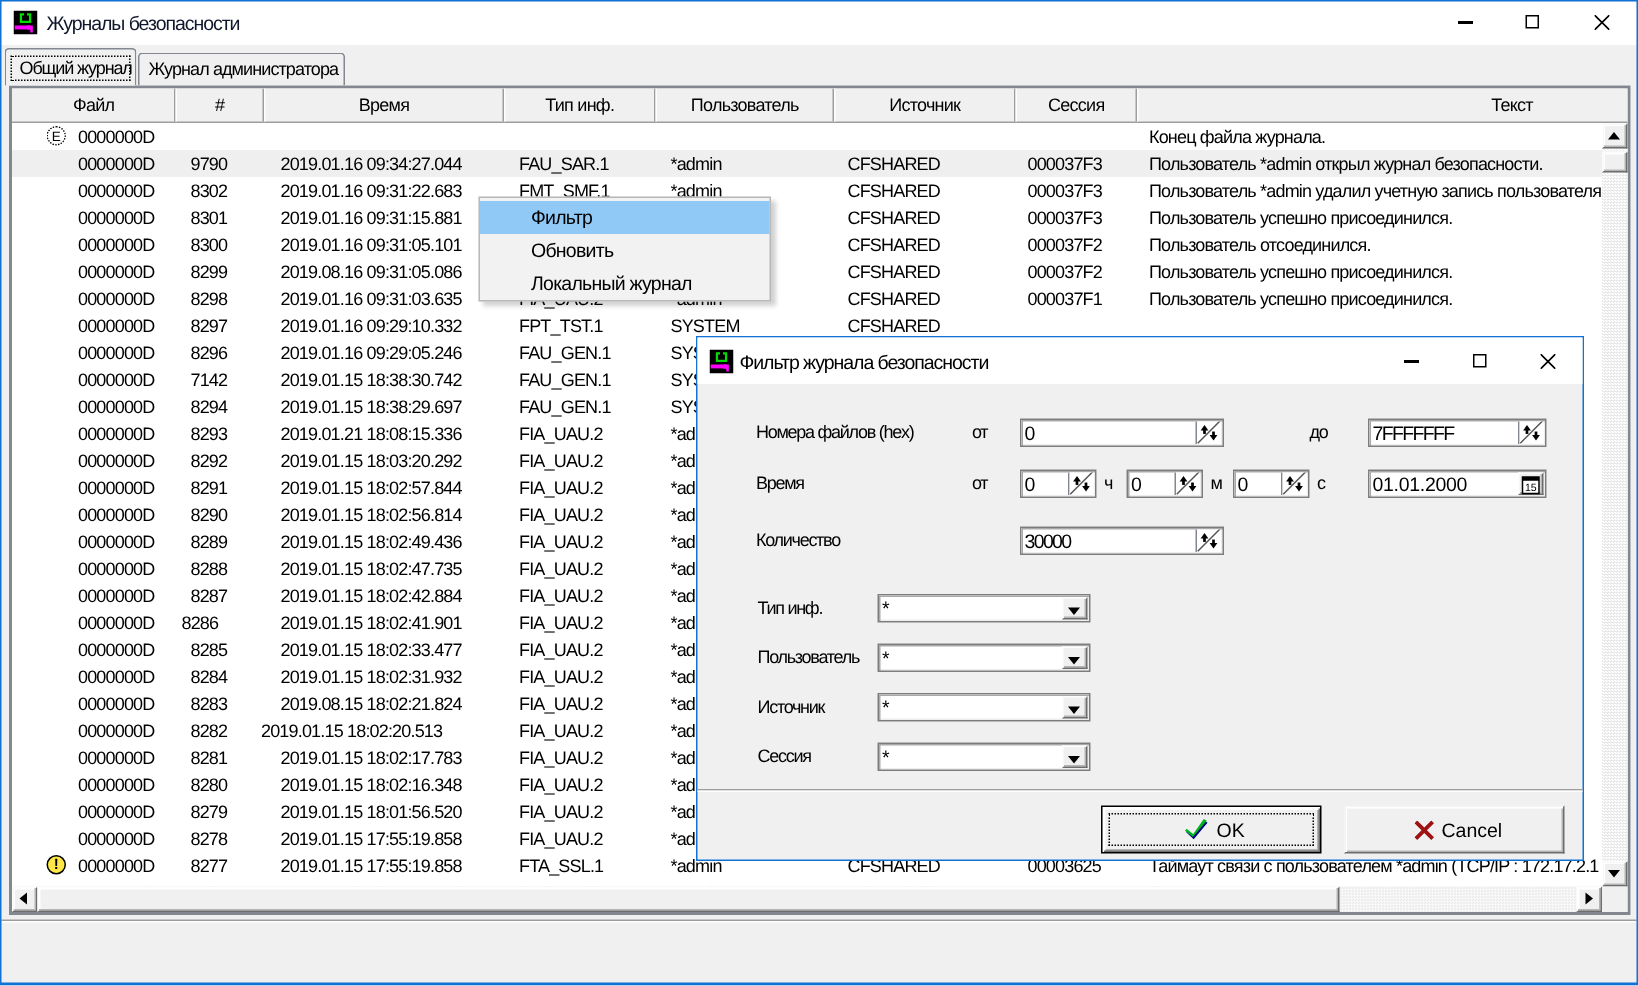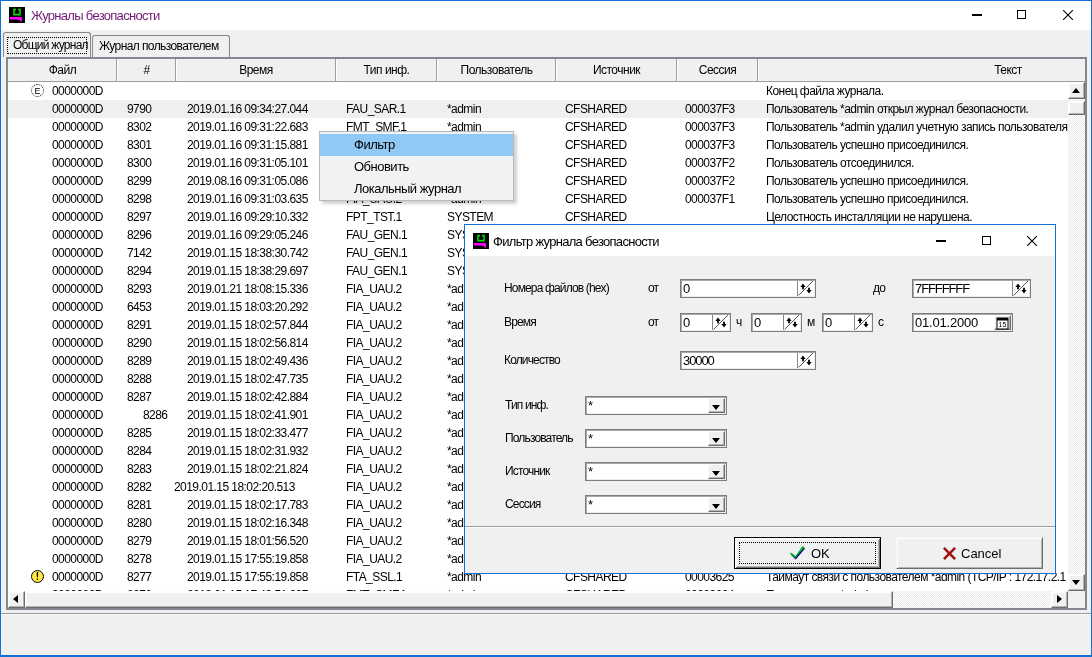--- a/index.html
+++ b/index.html
@@ -2,21 +2,21 @@
 <html><head><meta charset="utf-8"><style>
 * { margin:0; padding:0; box-sizing:border-box; }
 html,body { width:1092px; height:657px; overflow:hidden; }
 body { font-family:"Liberation Sans",sans-serif; background:#f0f0f0; position:relative;
        -webkit-font-smoothing:antialiased; }
 .abs { position:absolute; }
 
 
 #winborder { left:0; top:0; width:1092px; height:657px; border:1px solid #0f72d4; border-bottom-width:2px; z-index:50; pointer-events:none; }
 #titlebar { left:1px; top:1px; width:1090px; height:29px; background:#fff; }
-#title { left:31px; top:8px; font-size:13px; letter-spacing:-0.7px; color:#701a75; }
+#title { left:31px; top:8px; font-size:13px; letter-spacing:-0.7px; color:#0f172a; }
 .capbtn { top:14px; height:2px; }
 
 .appicon { width:16px; height:16px; }
 
 
 #tabstrip { left:1px; top:30px; width:1090px; height:27px; background:#f0f0f0; }
 .tab { position:absolute; background:#f0f0f0; border:1px solid #828790; border-bottom:none; border-radius:3px 3px 0 0; }
 .tab .lbl { position:absolute; font-size:12px; letter-spacing:-0.6px; white-space:nowrap; }
 
 
@@ -76,21 +76,21 @@
 <svg class="abs" style="left:1063px;top:10px" width="10" height="10" viewBox="0 0 10 10">
     <path d="M0 0 L10 10 M10 0 L0 10" stroke="#000" stroke-width="1.1"></path>
   </svg>
 
 <div class="abs" id="tabstrip"></div>
 <div class="tab" style="left:3px;top:32px;width:88px;height:25px;z-index:2">
   <div style="position:absolute;left:3px;top:4px;right:3px;bottom:3px;border:1px dotted #000"></div>
   <div class="lbl" style="left:9px;top:5px;letter-spacing:-0.75px">Общий журнал</div>
 </div>
 <div class="tab" style="left:92px;top:35px;width:138px;height:22px;z-index:1">
-  <div class="lbl" style="left:6px;top:3px">Журнал пользователем</div>
+  <div class="lbl" style="left:6px;top:3px">Журнал администратора</div>
 </div>
 
 <div class="abs" id="grid"></div>
 <div class="abs" id="ghead">
     <div class="hc" style="left:0px;width:109px">Файл</div>
     <div class="hc" style="left:109px;width:59px">#</div>
     <div class="hc" style="left:168px;width:160px">Время</div>
     <div class="hc" style="left:328px;width:101px">Тип инф.</div>
     <div class="hc" style="left:429px;width:119px">Пользователь</div>
     <div class="hc" style="left:548px;width:121px">Источник</div>
@@ -177,21 +177,20 @@
       <span style="left:677px">000037F1</span>
       <span style="left:758px">Пользователь успешно присоединился.</span>
     </div>
 <div class="row" style="top:126px">
       <span style="left:44px">0000000D</span>
       <span style="left:119px">8297</span>
       <span style="left:179px">2019.01.16 09:29:10.332</span>
       <span style="left:338px">FPT_TST.1</span>
       <span style="left:439px">SYSTEM</span>
       <span style="left:557px">CFSHARED</span>
-      <span style="left:758px">Целостность инсталляции не нарушена.</span>
     </div>
 <div class="row" style="top:144px">
       <span style="left:44px">0000000D</span>
       <span style="left:119px">8296</span>
       <span style="left:179px">2019.01.16 09:29:05.246</span>
       <span style="left:338px">FAU_GEN.1</span>
       <span style="left:439px">SYSTEM</span>
       <span style="left:557px">CFSHARED</span>
       <span style="left:758px">Журнал безопасности запущен.</span>
     </div>
@@ -218,21 +217,21 @@
       <span style="left:119px">8293</span>
       <span style="left:179px">2019.01.21 18:08:15.336</span>
       <span style="left:338px">FIA_UAU.2</span>
       <span style="left:439px">*admin</span>
       <span style="left:557px">CFSHARED</span>
       <span style="left:677px">000037E1</span>
       <span style="left:758px">Пользователь успешно присоединился.</span>
     </div>
 <div class="row" style="top:216px">
       <span style="left:44px">0000000D</span>
-      <span style="left:119px">6453</span>
+      <span style="left:119px">8292</span>
       <span style="left:179px">2019.01.15 18:03:20.292</span>
       <span style="left:338px">FIA_UAU.2</span>
       <span style="left:439px">*admin</span>
       <span style="left:557px">CFSHARED</span>
       <span style="left:677px">000037E0</span>
       <span style="left:758px">Пользователь успешно присоединился.</span>
     </div>
 <div class="row" style="top:234px">
       <span style="left:44px">0000000D</span>
       <span style="left:119px">8291</span>
@@ -278,21 +277,21 @@
       <span style="left:119px">8287</span>
       <span style="left:179px">2019.01.15 18:02:42.884</span>
       <span style="left:338px">FIA_UAU.2</span>
       <span style="left:439px">*admin</span>
       <span style="left:557px">CFSHARED</span>
       <span style="left:677px">000037DB</span>
       <span style="left:758px">Пользователь успешно присоединился.</span>
     </div>
 <div class="row" style="top:324px">
       <span style="left:44px">0000000D</span>
-      <span style="left:135px">8286</span>
+      <span style="left:113px">8286</span>
       <span style="left:179px">2019.01.15 18:02:41.901</span>
       <span style="left:338px">FIA_UAU.2</span>
       <span style="left:439px">*admin</span>
       <span style="left:557px">CFSHARED</span>
       <span style="left:677px">000037DA</span>
       <span style="left:758px">Пользователь успешно присоединился.</span>
     </div>
 <div class="row" style="top:342px">
       <span style="left:44px">0000000D</span>
       <span style="left:119px">8285</span>
@@ -309,21 +308,21 @@
       <span style="left:179px">2019.01.15 18:02:31.932</span>
       <span style="left:338px">FIA_UAU.2</span>
       <span style="left:439px">*admin</span>
       <span style="left:557px">CFSHARED</span>
       <span style="left:677px">000037D8</span>
       <span style="left:758px">Пользователь успешно присоединился.</span>
     </div>
 <div class="row" style="top:378px">
       <span style="left:44px">0000000D</span>
       <span style="left:119px">8283</span>
-      <span style="left:179px">2019.01.15 18:02:21.824</span>
+      <span style="left:179px">2019.08.15 18:02:21.824</span>
       <span style="left:338px">FIA_UAU.2</span>
       <span style="left:439px">*admin</span>
       <span style="left:557px">CFSHARED</span>
       <span style="left:677px">000037D7</span>
       <span style="left:758px">Пользователь успешно присоединился.</span>
     </div>
 <div class="row" style="top:396px">
       <span style="left:44px">0000000D</span>
       <span style="left:119px">8282</span>
       <span style="left:166px">2019.01.15 18:02:20.513</span>
@@ -501,21 +500,21 @@
 <rect x="0" y="0" width="16" height="15" fill="#fff"></rect>
 <path d="M15.5 -0.5 L0.5 14.5" stroke="#555" stroke-width="1"></path>
 <path d="M2.4 6 L7.6 6 L5 2.4 Z" fill="#000"></path>
 <rect x="4.1" y="5.4" width="1.8" height="2.9" fill="#000"></rect>
 <path d="M8.4 9 L13.6 9 L11 12.6 Z" fill="#000"></path>
 <rect x="10.1" y="6.7" width="1.8" height="2.9" fill="#000"></rect>
 </svg>
       </div>
   </div>
   <div class="dlbl" style="left:413px;top:90px">с</div>
-  <div class="sunk" style="left:447px;top:88px;width:101px;height:19px">
+  <div class="sunk" style="left:447px;top:88px;width:119px;height:19px">
     <div class="val" style="letter-spacing:-0.2px">01.01.2000</div>
     <div style="position:absolute;right:1px;top:1px;bottom:1px;width:17px;background:#f0f0f0;border:1px solid;border-color:#fdfdfd #6d6d6d #6d6d6d #fdfdfd;box-shadow:inset -1px -1px 0 #b4b4b4">
       <svg style="position:absolute;left:1px;top:1px" width="13" height="13" viewBox="0 0 13 13">
         <rect x="1" y="1" width="11" height="11" fill="#fff" stroke="#000" stroke-width="1"></rect>
         <rect x="1" y="1" width="11" height="2.5" fill="#000"></rect>
         <text x="6.5" y="10" font-size="7" text-anchor="middle" font-family="Liberation Sans">15</text>
       </svg>
     </div>
   </div>
 

